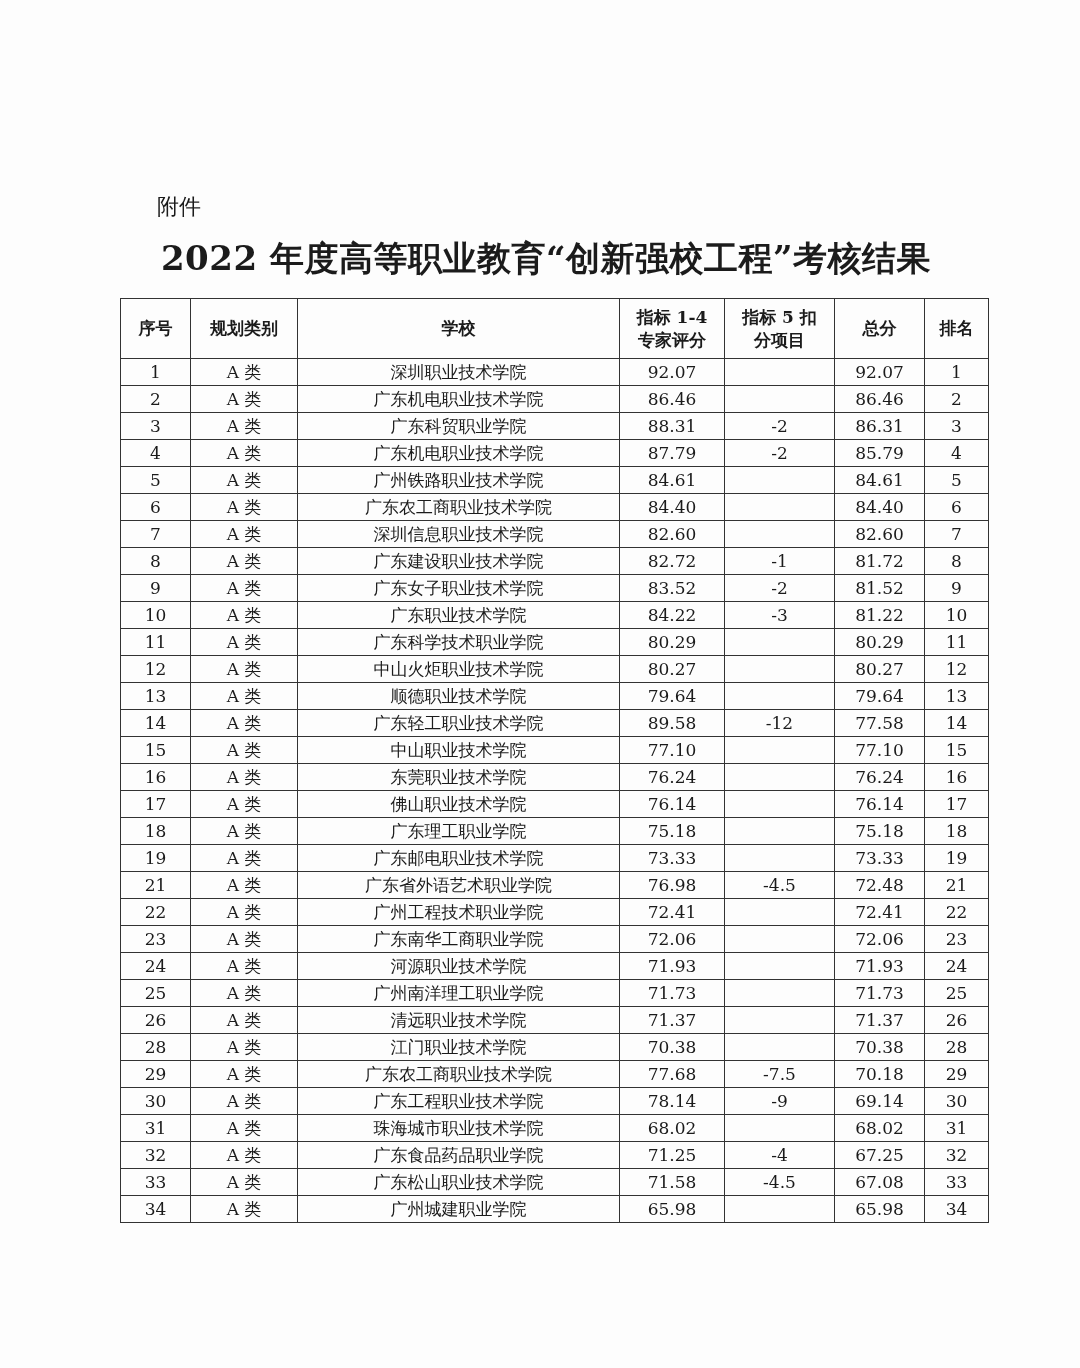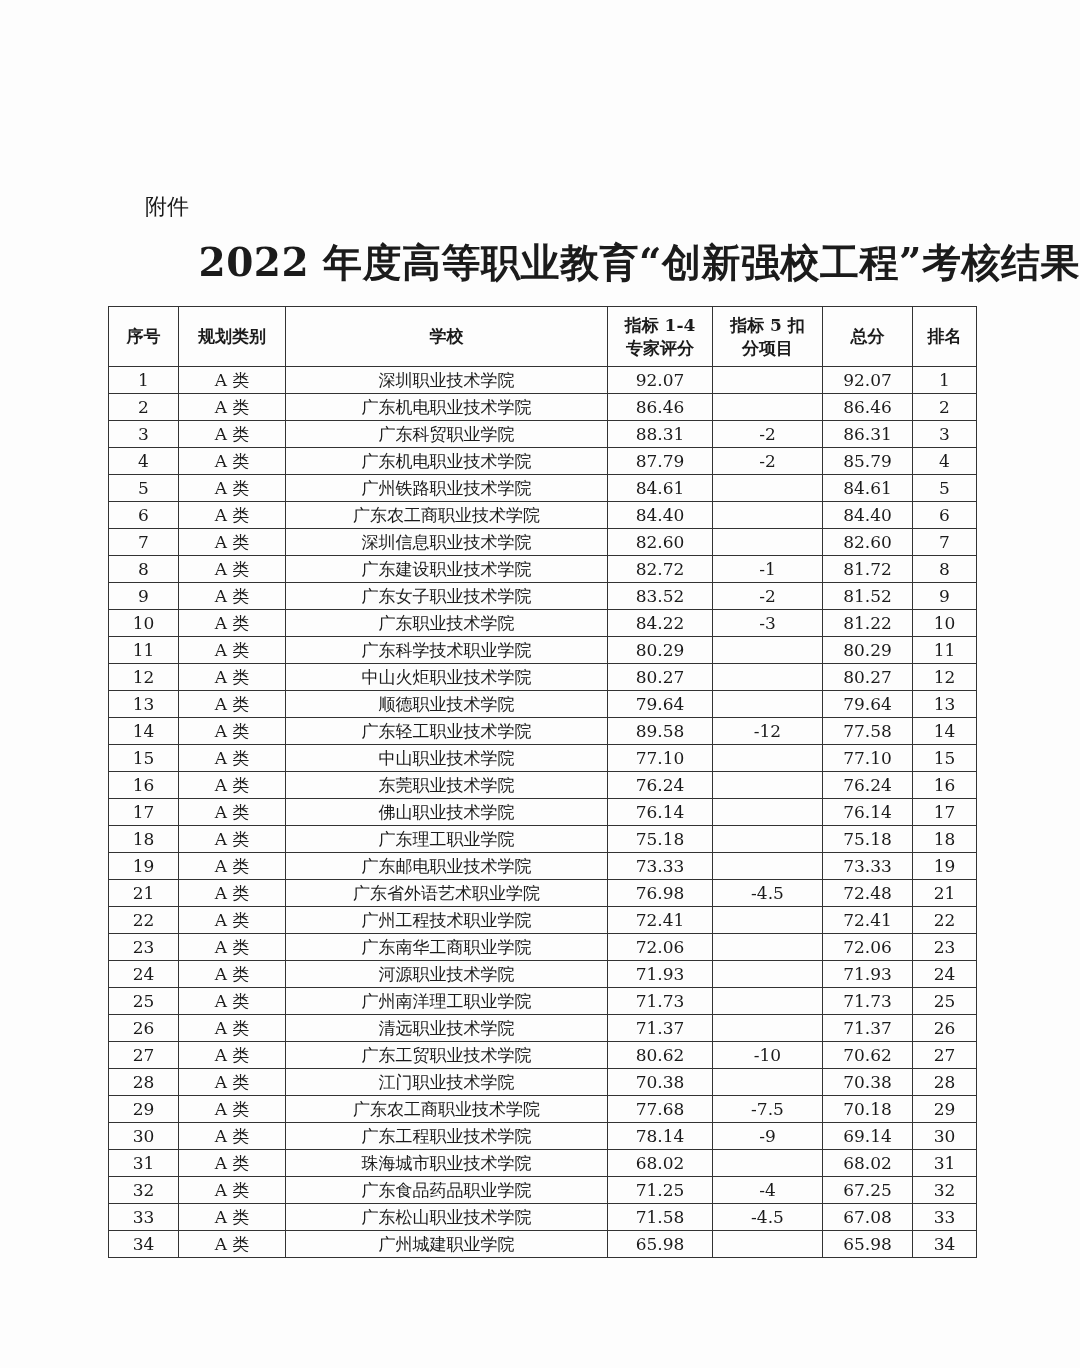--- a/index.html
+++ b/index.html
@@ -10,29 +10,30 @@
     color: #1b1b1b;
   }
   .page {
     position: relative;
     width: 1080px;
     height: 1368px;
     box-sizing: border-box;
     background: #fdfdfd;
     padding-top: 192px;
     overflow: hidden;
+    padding-left: 12px;
   }
   .attachment {
     margin-left: 145px;
     font-size: 22px;
     line-height: 30px;
   }
   .title {
-    text-align: right;
-    font-size: 39px;
+    text-align: center;
+    font-size: 34px;
     font-weight: bold;
     margin: 14px 0 16px 0;
     letter-spacing: 0.5px;
   }
   table.results {
     border-collapse: collapse;
     table-layout: fixed;
     margin-left: 108px;
     border: 1.5px solid #333;
   }
@@ -311,29 +312,20 @@
         <tr>
           <td>26</td>
           <td>A 类</td>
           <td>清远职业技术学院</td>
           <td>71.37</td>
           <td></td>
           <td>71.37</td>
           <td>26</td>
         </tr>
         <tr>
-          <td>27</td>
-          <td>A 类</td>
-          <td>广东工贸职业技术学院</td>
-          <td>80.62</td>
-          <td>-10</td>
-          <td>70.62</td>
-          <td>27</td>
-        </tr>
-        <tr>
           <td>28</td>
           <td>A 类</td>
           <td>江门职业技术学院</td>
           <td>70.38</td>
           <td></td>
           <td>70.38</td>
           <td>28</td>
         </tr>
         <tr>
           <td>29</td>

